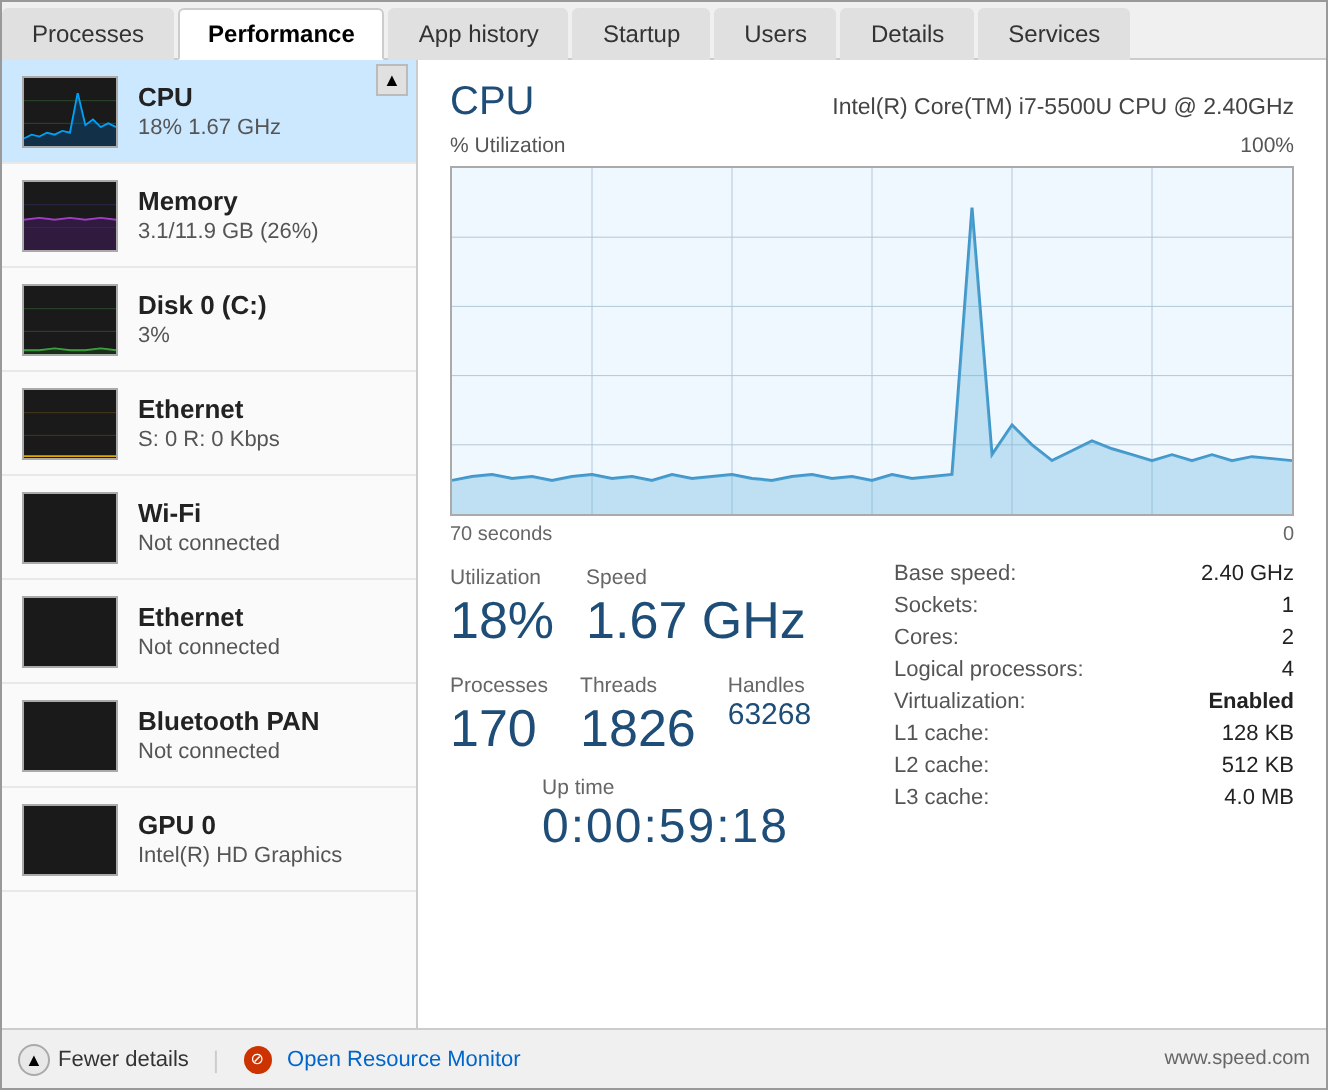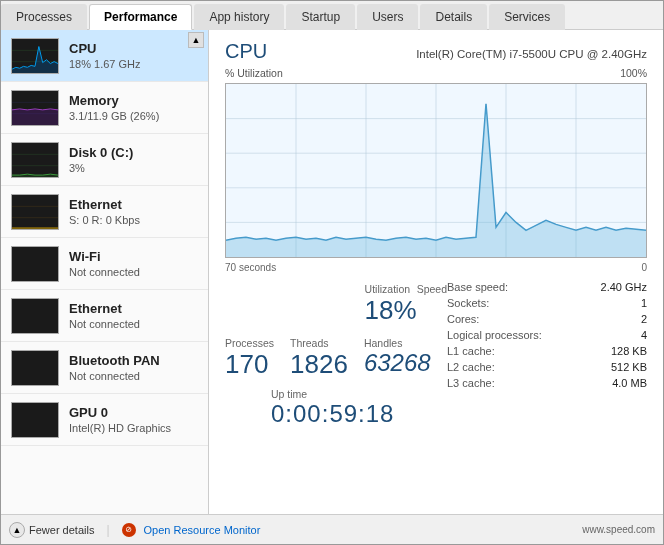--- a/index.html
+++ b/index.html
@@ -204,22 +204,21 @@
       color: #666;
       margin-bottom: 1px;
     }
     .stat-value {
       font-size: 26px;
       font-weight: 300;
       color: #1e4d78;
       line-height: 1.1;
     }
     .stat-value.medium {
-      font-size: 24px;
-      font-style: italic;
+      font-size: 15px;
     }
 
     
     .content-body {
       display: flex;
       gap: 0;
     }
     .stats-left {
       flex: 1;
     }
@@ -506,27 +505,28 @@
     </div>
 
     <div class="chart-bottom-label">
       <span>70 seconds</span>
       <span>0</span>
     </div>
 
     <div class="content-body">
       <div class="stats-left">
 
-        <div style="display:flex; margin-bottom:4px;justify-content:flex-end;">
+        <div style="display:flex; gap:16px; margin-bottom:4px;">
           <div class="stat-block">
             <div class="stat-label">Utilization</div>
             <div class="stat-value">18%</div>
           </div>
           <div class="stat-block">
             <div class="stat-label">Speed</div>
+            <div class="stat-value">1.67 GHz</div>
           </div>
         </div>
 
         <div style="display:flex; gap:16px; margin-bottom:4px;">
           <div class="stat-block">
             <div class="stat-label">Processes</div>
             <div class="stat-value">170</div>
           </div>
           <div class="stat-block">
             <div class="stat-label">Threads</div>
@@ -555,20 +555,24 @@
         </div>
         <div class="info-row">
           <span class="info-key">Cores:</span>
           <span class="info-val">2</span>
         </div>
         <div class="info-row">
           <span class="info-key">Logical processors:</span>
           <span class="info-val">4</span>
         </div>
         <div class="info-row">
+          <span class="info-key">Virtualization:</span>
+          <span class="info-val bold">Enabled</span>
+        </div>
+        <div class="info-row">
           <span class="info-key">L1 cache:</span>
           <span class="info-val">128 KB</span>
         </div>
         <div class="info-row">
           <span class="info-key">L2 cache:</span>
           <span class="info-val">512 KB</span>
         </div>
         <div class="info-row">
           <span class="info-key">L3 cache:</span>
           <span class="info-val">4.0 MB</span>

